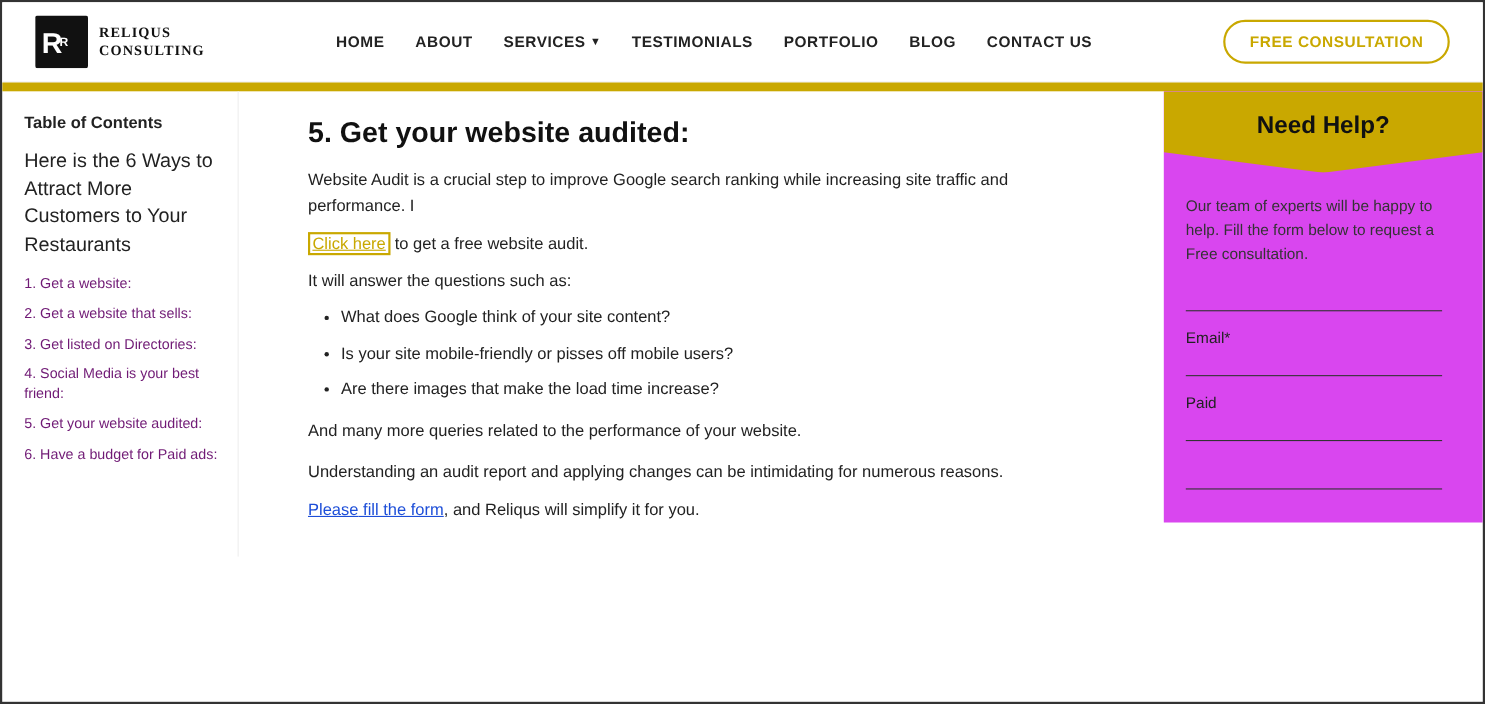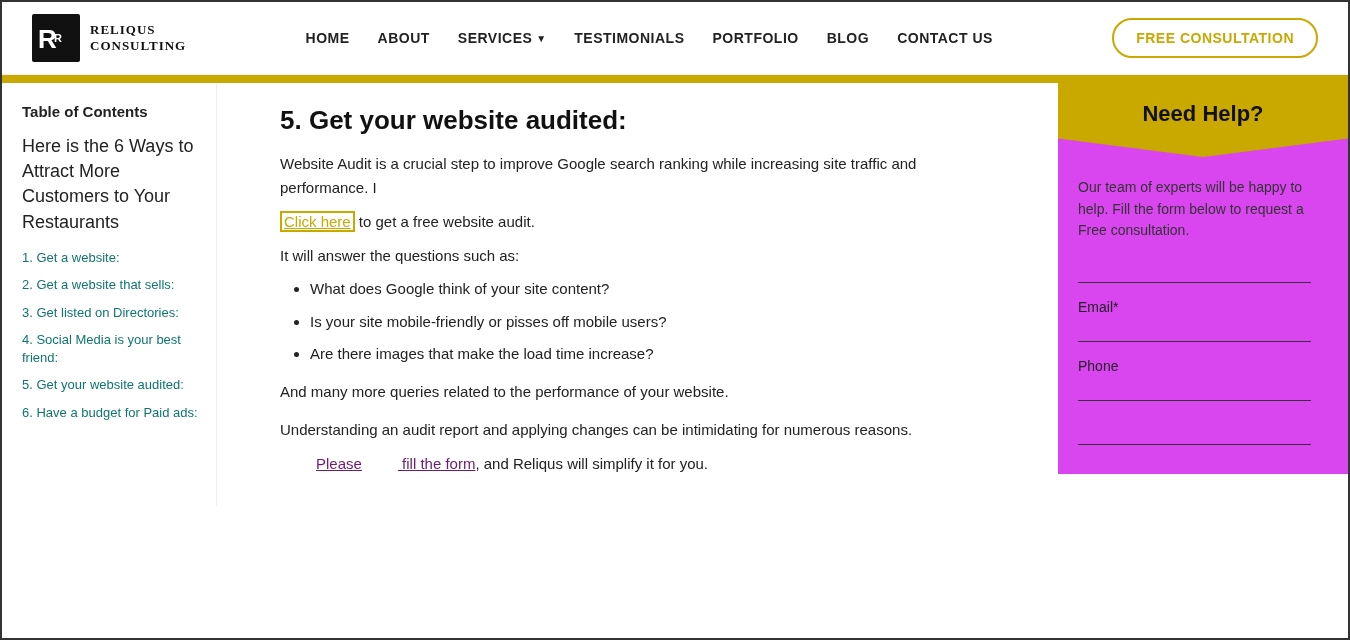--- a/index.html
+++ b/index.html
@@ -103,21 +103,21 @@
       color: #222;
       margin-bottom: 14px;
       line-height: 1.4;
     }
     .toc-items {
       list-style: none;
     }
     .toc-items li {
       margin-bottom: 10px;
       font-size: 13px;
-      color: #0f766e;
+      color: #701a75;
       line-height: 1.35;
       cursor: pointer;
     }
 
     
     .content {
       flex: 1;
       padding: 22px 30px 20px 30px;
     }
     .content h2 {
@@ -143,24 +143,23 @@
       list-style: disc;
       padding-left: 30px;
       margin: 10px 0 14px 0;
     }
     .bullet-list li {
       margin-bottom: 10px;
       font-size: 15px;
       line-height: 1.5;
     }
     .please-link {
-      color: #701a75;
+      color: #1d4ed8;
       text-decoration: underline;
       cursor: pointer;
-      margin-left: 36px;
     }
 
     
     .right-panel {
       width: 290px;
       min-width: 290px;
       padding: 0 0 20px 0;
     }
     .need-help-box {
       background: #d946ef;
@@ -303,21 +302,21 @@
         <div class="form-group">
           <input class="form-input" type="text" style="">
         </div>
 
         <div class="form-group">
           <label class="form-label">Email*</label>
           <input class="form-input" type="email" style="">
         </div>
 
         <div class="form-group">
-          <label class="form-label">Phone</label>
+          <label class="form-label">Paid</label>
           <input class="form-input" type="tel" style="">
         </div>
 
         <div class="form-group">
           <textarea class="form-textarea" style=""></textarea>
         </div>
       </div>
     </div>
   </aside>
 

